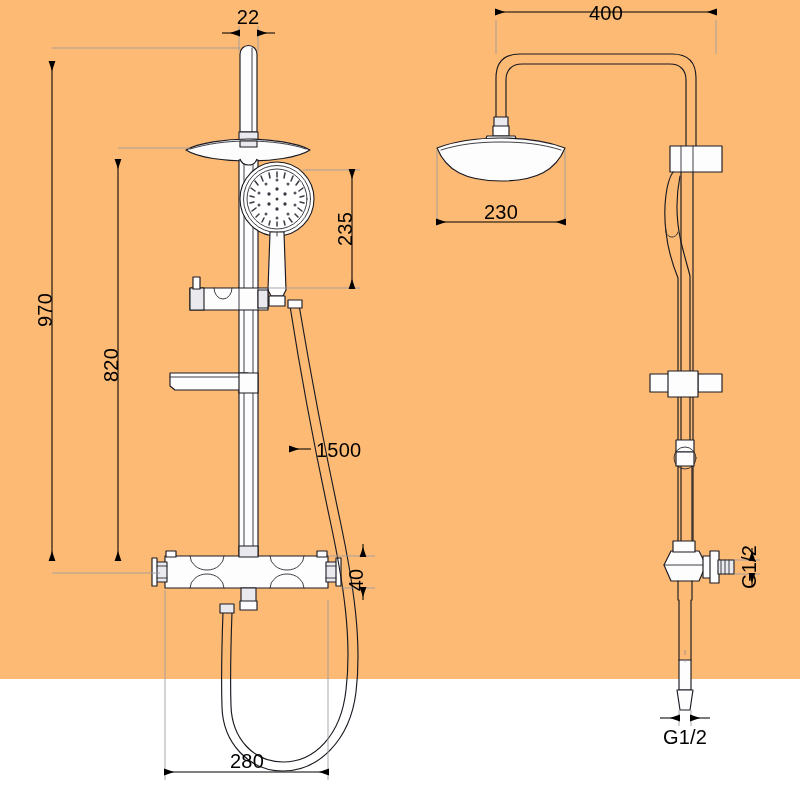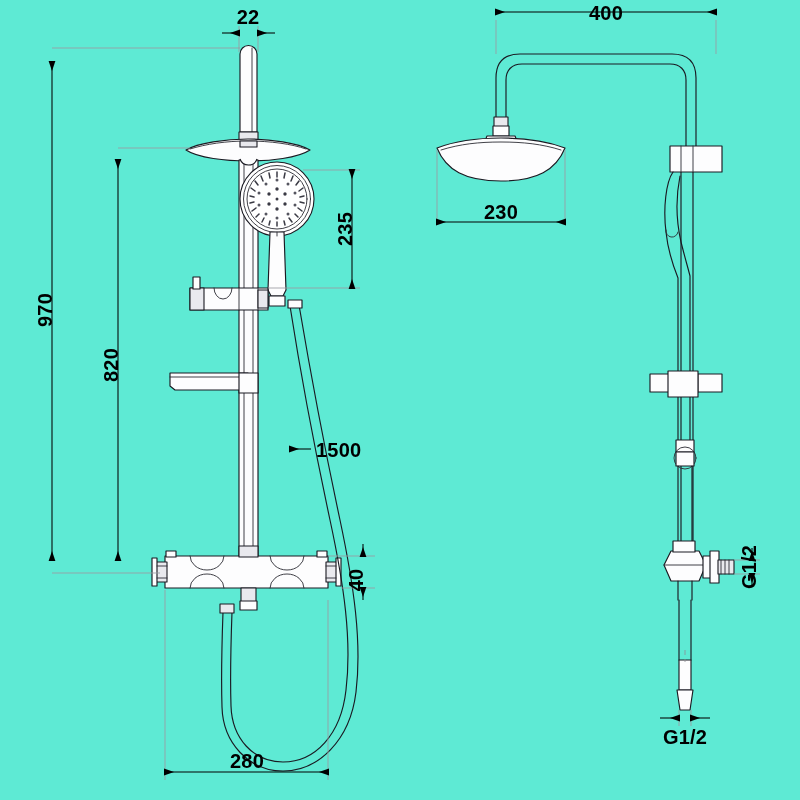--- a/index.html
+++ b/index.html
@@ -10,23 +10,22 @@
   }
   body {
     width: 800px;
     height: 800px;
     font-family: "Liberation Sans", sans-serif;
     overflow: hidden;
   }
   #drawing-root {
     position: relative;
     width: 800px;
-    height: 800px;
-    background: #5eead4;
-    font-weight: bold;
+    height: 679px;
+    background: #fdba74;
   }
   svg#tech-drawing {
     display: block;
     width: 800px;
     height: 800px;
   }
   .outline {
     fill: none;
     stroke: #1a1a22;
     stroke-width: 1.15;

